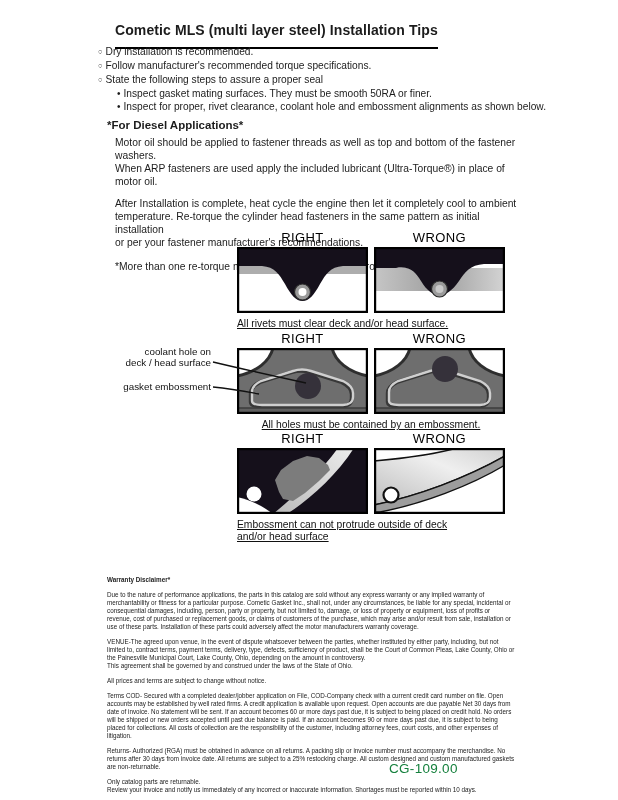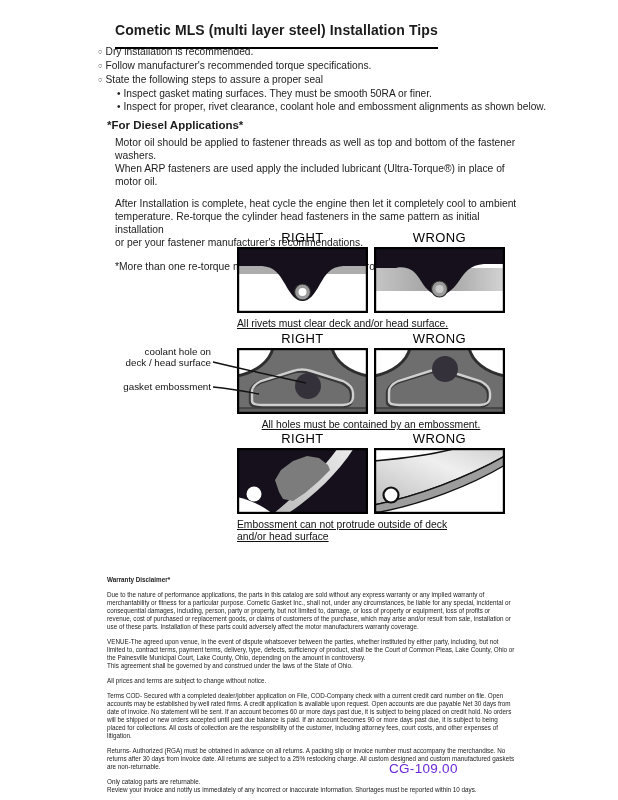--- a/index.html
+++ b/index.html
@@ -44,21 +44,21 @@
   #figrow3{left:237px;top:431px;width:268px;}
   #figrow3 .caption{white-space:pre-line;}
 
   
   #warranty{left:107px;top:576px;width:408px;font-size:6.3px;line-height:8px;color:#222;}
   #warranty .w-head{font-weight:bold;margin:0 0 7px 0;}
   #warranty p{margin:0 0 7px 0;}
   #warranty p.tight{margin-bottom:0;}
 
   
-  #footer{left:389px;top:761px;font-size:13.5px;letter-spacing:.3px;color:#6d28d9;}
+  #footer{left:389px;top:761px;font-size:13.5px;letter-spacing:.3px;color:#15803d;}
 </style>
 </head>
 <body>
 
 <div class="abs" id="title">Cometic MLS (multi layer steel) Installation Tips</div>
 
 <div class="abs" id="tips">
   <div class="tip">
     <span class="b-open">○</span><span>Dry installation is recommended.</span>
   </div>

